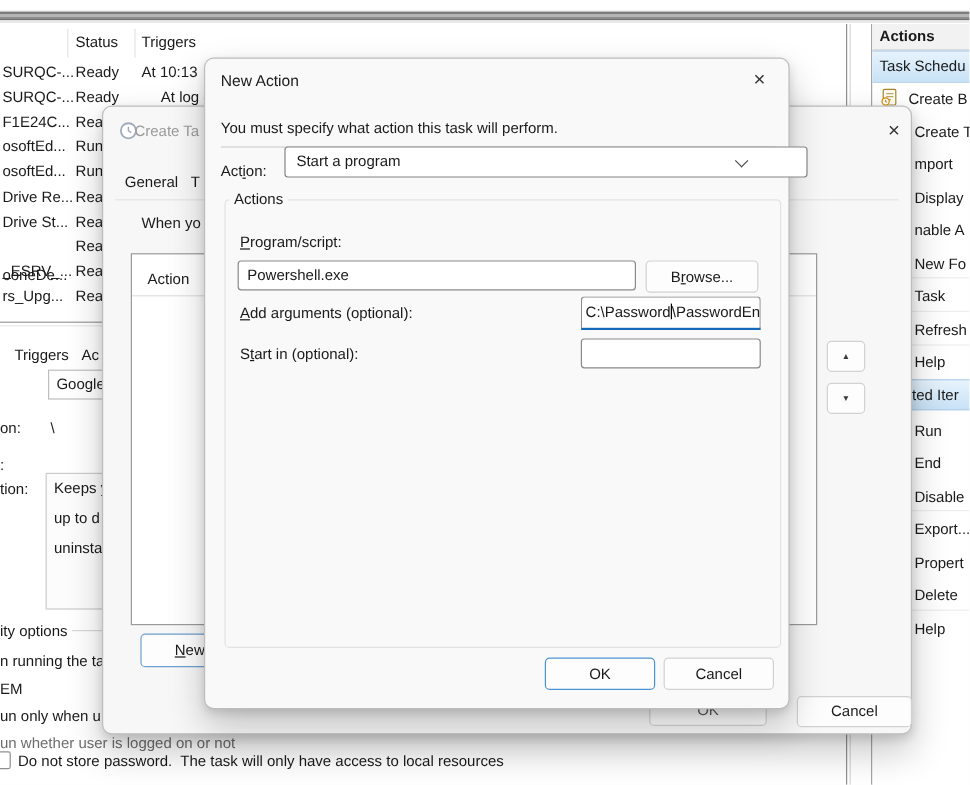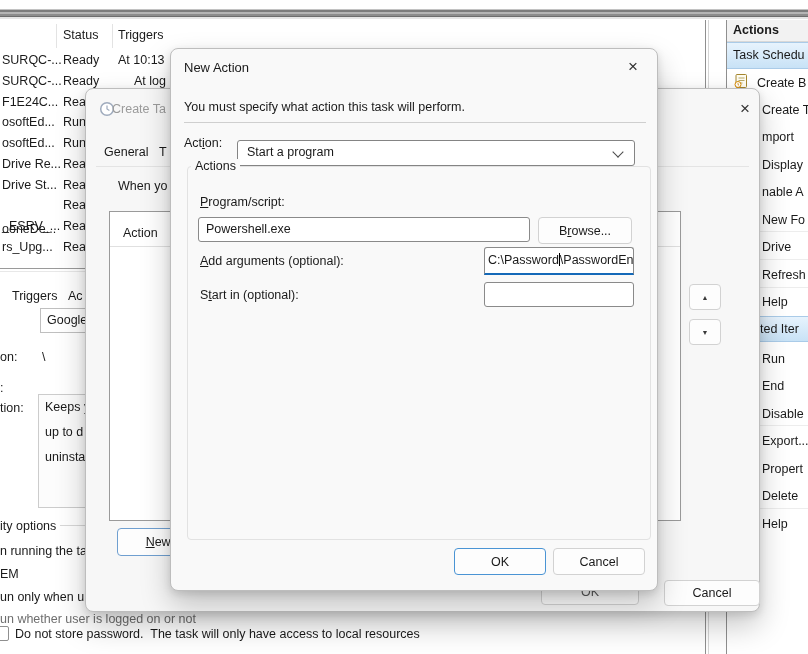--- a/index.html
+++ b/index.html
@@ -150,21 +150,21 @@
   </svg>
 </div>
 <div class="t" style="left:757px;top:76px;">Create B</div>
 
 <div class="t" style="left:762px;top:103px;">Create T</div>
 <div class="t" style="left:762px;top:130px;">mport</div>
 <div class="t" style="left:762px;top:158px;">Display</div>
 <div class="t" style="left:762px;top:185px;">nable A</div>
 <div class="t" style="left:762px;top:213px;">New Fo</div>
 <div class="sep" style="left:758px;top:231px;width:50px;"></div>
-<div class="t" style="left:762px;top:240px;">Drive</div>
+<div class="t" style="left:762px;top:240px;">Task</div>
 <div class="sep" style="left:758px;top:259px;width:50px;"></div>
 <div class="t" style="left:762px;top:268px;">Refresh</div>
 <div class="sep" style="left:758px;top:287px;width:50px;"></div>
 <div class="t" style="left:762px;top:295px;">Help</div>
 
 <div class="abs bluerow" style="left:727px;top:316px;width:81px;height:24px;">
   <span class="t" style="left:33px;top:5px;">ted Iter</span>
 </div>
 
 <div class="t" style="left:762px;top:352px;">Run</div>
@@ -219,21 +219,21 @@
 </div>
 
 <div class="dlg na">
   <div class="t" style="left:13px;top:11px;font-size:13px;">New Action</div>
   <div class="close-x" style="left:457px;top:9px;">×</div>
 
   <div class="t" style="left:13px;top:51px;">You must specify what action this task will perform.</div>
   <div class="hline" style="left:13px;top:73px;width:462px;background:#cfcfcf;"></div>
 
   <div class="t" style="left:13px;top:87px;"><span>Act</span><span class="mn">i</span><span>on:</span></div>
-  <div class="input" style="left:66px;top:91px;width:396px;height:24px;border-color:#848484;">
+  <div class="input" style="left:66px;top:73px;width:396px;height:24px;border-color:#848484;padding-left:38px;">
     <span class="t" style="left:9px;top:4px;">Start a program</span>
     <span class="chev" style="left:376px;top:7px;"></span>
   </div>
 
   <div class="grp" style="left:16px;top:117px;width:462px;height:372px;"></div>
   <div class="grplabel" style="left:20px;top:110px;">Actions</div>
 
   <div class="t" style="left:29px;top:146px;"><span class="mn">P</span><span>rogram/script:</span></div>
   <div class="input" style="left:27px;top:168px;width:330px;height:23px;">
     <span class="t" style="left:7px;top:4px;">Powershell.exe</span>

